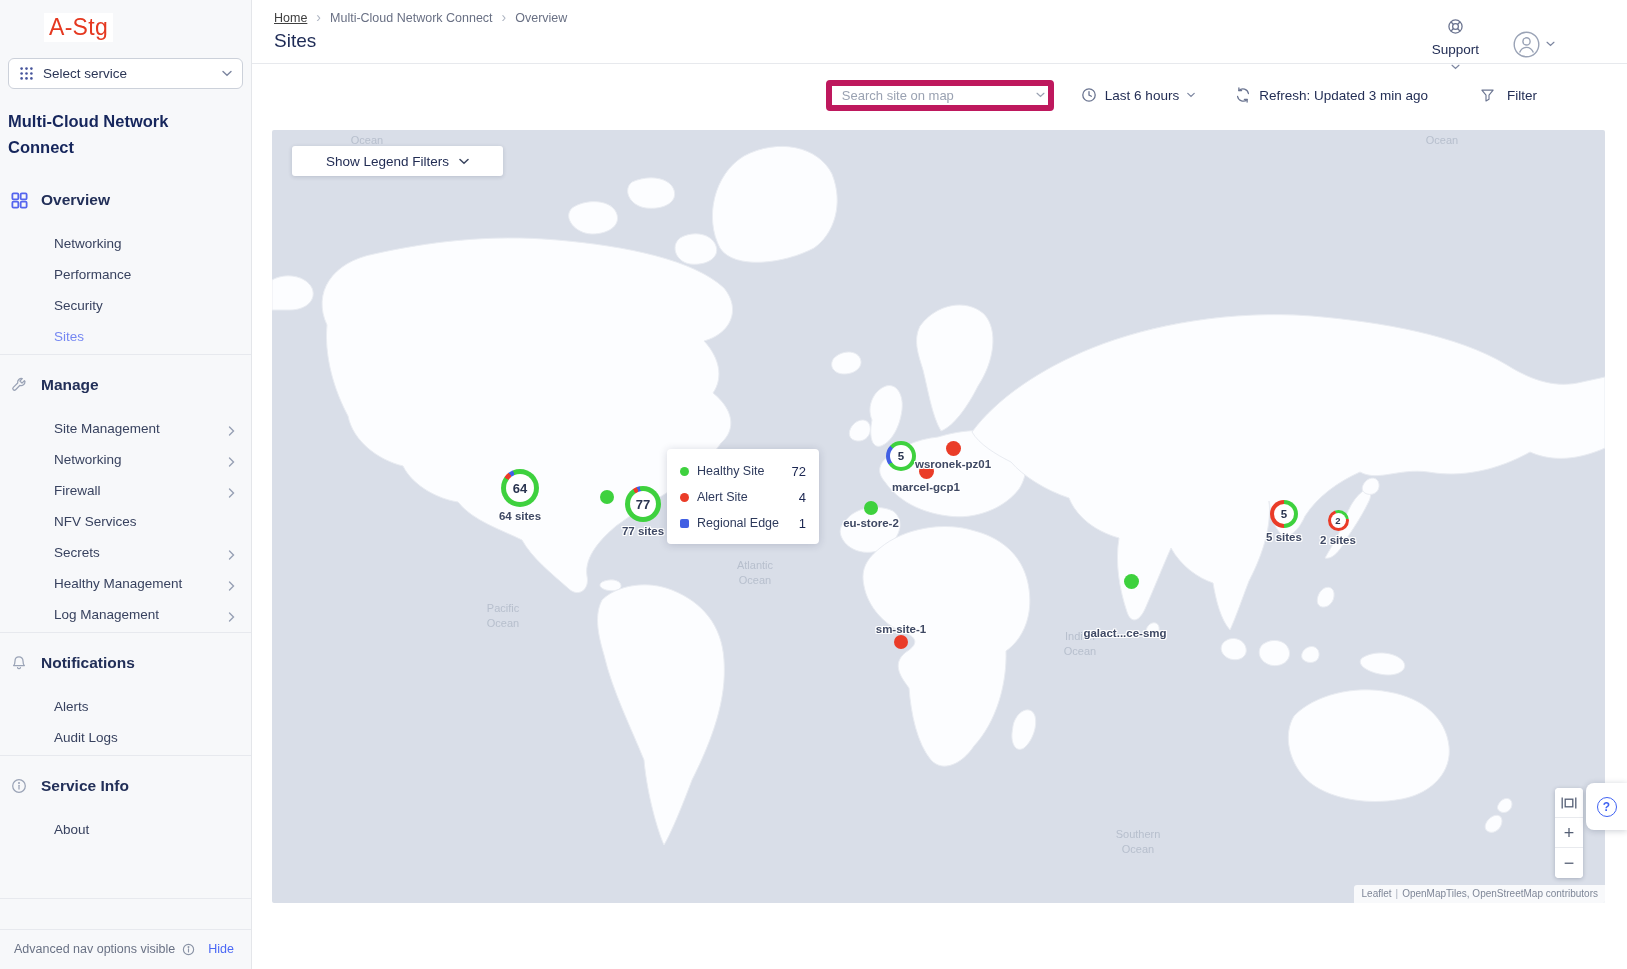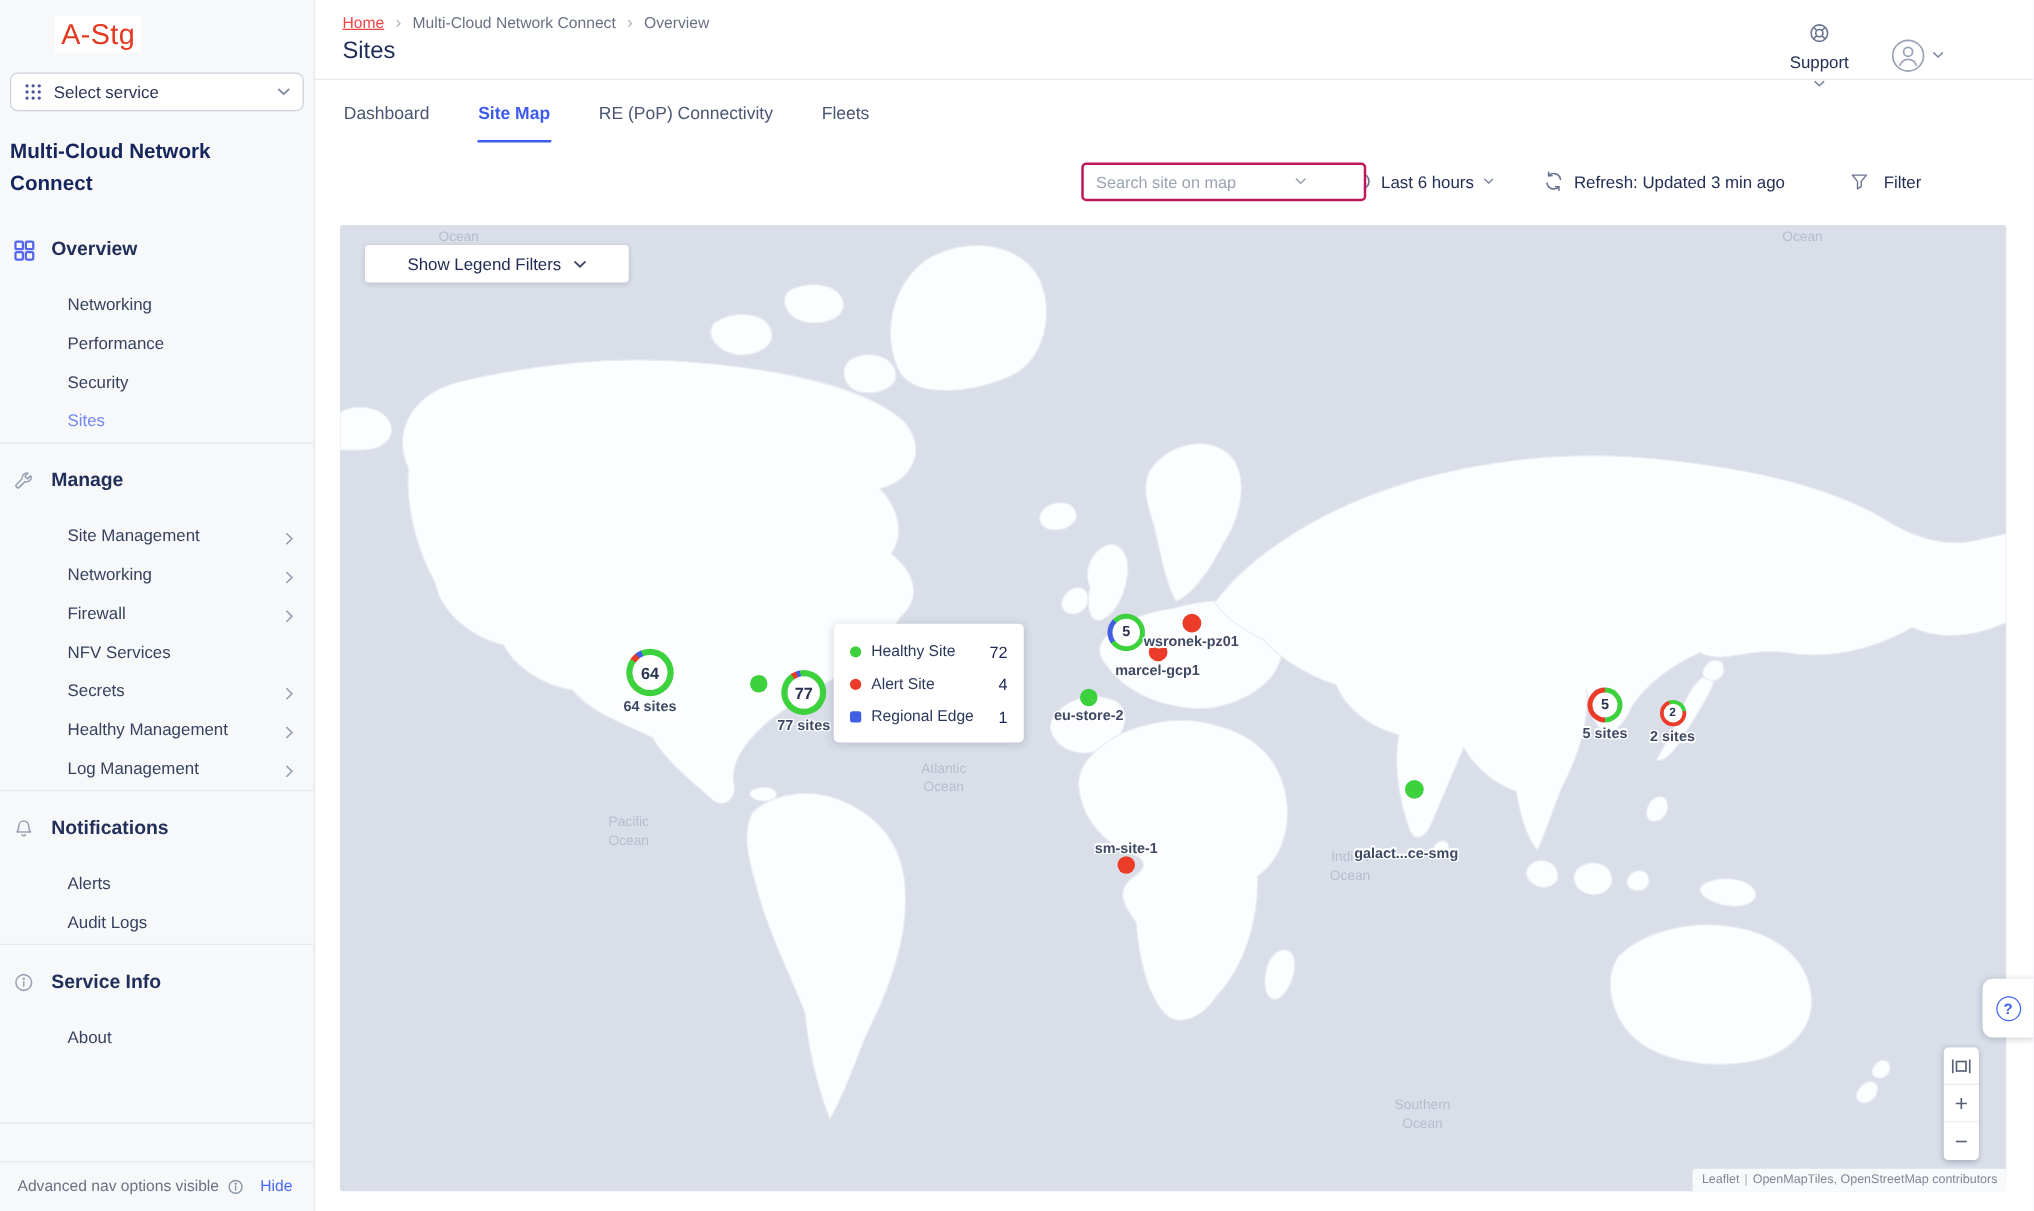--- a/index.html
+++ b/index.html
@@ -45,37 +45,37 @@
   .sidebar-footer {
     flex:none; border-top:1px solid #e7e9ee; padding:12px 14px 13px 14px;
     font-size:12.5px; color:#6a7285; display:flex; align-items:center; gap:7px;
   }
   .hide-link { color:#4b68f5; cursor:pointer; margin-left:6px; text-decoration:none; }
 
   
   .main { flex:1; display:flex; flex-direction:column; min-width:0; }
   .page-header { height:64px; border-bottom:1px solid #e7e9ed; padding:11px 0 0 22px; position:relative; flex:none; }
   .breadcrumb { display:flex; align-items:center; gap:9px; font-size:12.5px; color:#697084; }
-  .breadcrumb .crumb-home { color:#ef4444; text-decoration:underline; cursor:pointer; }
+  .breadcrumb .crumb-home { color:#404040; text-decoration:underline; cursor:pointer; }
   .breadcrumb .crumb { cursor:default; }
   .crumb-sep { color:#aeb5c2; font-size:14px; line-height:1; transform:translateY(-1px); }
   .page-title { margin-top:5px; font-size:19px; font-weight:500; color:#1d2a55; }
   .header-right { position:absolute; right:72px; top:18px; display:flex; align-items:center; gap:34px; }
   .support-btn { display:flex; align-items:center; gap:7px; cursor:pointer; font-size:13.5px; color:#232e55;flex-direction:column; }
   .avatar-group { display:flex; align-items:center; gap:6px; cursor:pointer; }
 
   .tabs { display:flex; gap:37px; padding:0 0 0 22px; height:50px; align-items:flex-end; flex:none; }
   .tab { font-size:14px; color:#4a5572; padding:0 1px 14px 1px; cursor:pointer; border-bottom:2.5px solid transparent; }
   .tab.active { color:#3e5bf0; font-weight:700; border-bottom-color:#3e5bf0; }
 
   .toolbar { display:flex; align-items:center; height:42px; margin-top:10px; padding-right:90px; flex:none; }
   .search-wrap { margin-left:auto; position:relative; width:228px; }
   .search-input {
-    width:228px; height:31px; border:2px solid #be185d; border-radius:4px; padding:0 26px 0 10px;
-    font-size:13px; color:#36405e; font-family:inherit; background:#fff;margin-left:39px;
+    width:228px; height:31px; border:6px solid #be185d; border-radius:4px; padding:0 26px 0 10px;
+    font-size:13px; color:#36405e; font-family:inherit; background:#fff;
   }
   .search-input::placeholder { color:#9aa2b2; }
   .search-chev { position:absolute; right:9px; top:12px; }
   .toolbar-group { display:flex; align-items:center; gap:8px; cursor:pointer; font-size:13.5px; color:#232e55; }
   .tg-time { margin-left:27px; }
   .tg-refresh { margin-left:40px; }
   .tg-filter { margin-left:52px;gap:12px; }
 
   
   .map-area {
@@ -347,26 +347,20 @@
         </span>
         <span class="icon">
           <svg width="9" height="6" viewBox="0 0 10 7" fill="none" stroke="#7c86a0" stroke-width="1.4" stroke-linecap="round">
               <polyline points="1,1.5 5,5.3 9,1.5"></polyline>
             </svg>
         </span>
       </div>
     </div>
   </div>
 
-  <div class="tabs">
-    <div class="tab">Dashboard</div>
-    <div class="tab active">Site Map</div>
-    <div class="tab">RE (PoP) Connectivity</div>
-    <div class="tab">Fleets</div>
-  </div>
 
   <div class="toolbar">
     <div class="search-wrap">
       <input class="search-input" type="text" placeholder="Search site on map" style="">
       <span class="icon search-chev">
         <svg width="9" height="6" viewBox="0 0 10 7" fill="none" stroke="#9aa2b2" stroke-width="1.4" stroke-linecap="round">
             <polyline points="1,1.5 5,5.3 9,1.5"></polyline>
           </svg>
       </span>
     </div>

